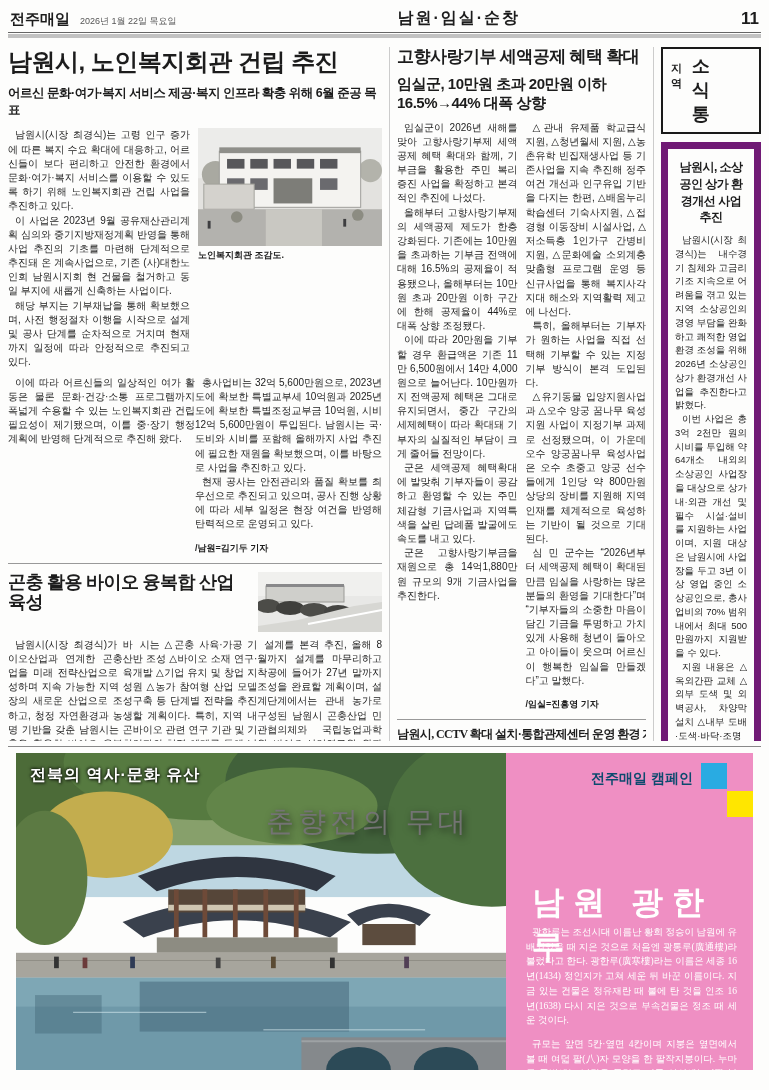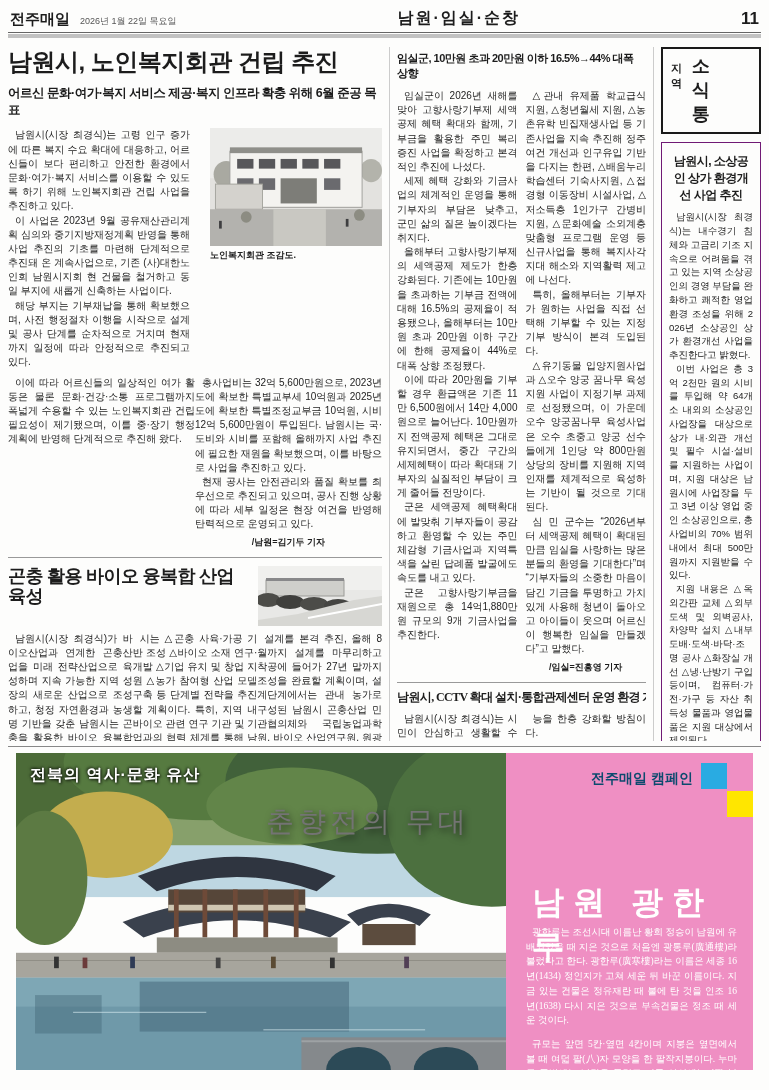--- a/index.html
+++ b/index.html
@@ -27,42 +27,42 @@
   .hdiv{height:1px;background:#999;margin:8px 0}
   .full-rule{height:1px;background:#888;margin:5px 0 6px 0}
   
   .hl-main{font-size:24px;font-weight:800;letter-spacing:-0.5px;margin:2px 0 10px 0;line-height:1.1;
            font-family:Liberation Sans, sans-serif}
   .hl-serif{font-family:"Liberation Serif","DejaVu Serif",serif;font-weight:800;line-height:1.15;margin:0 0 8px 0}
   .hl-donation{font-size:17px;letter-spacing:-0.5px}
   .hl-insect{font-size:18px;letter-spacing:-0.5px}
   .hl-cctv{font-size:12px;letter-spacing:-0.6px;white-space:nowrap}
   .subhead{font-size:12.5px;font-weight:700;margin:0 0 9px 0;letter-spacing:-0.5px}
-  .subhead-sm{font-size:11px;font-weight:700;margin:4px 0 8px 0;letter-spacing:-0.5px}
+  .subhead-sm{font-size:15px;font-weight:700;margin:4px 0 8px 0;letter-spacing:-0.5px}
   
   .bt p{margin:0;font-size:10px;line-height:1.42;text-align:justify;text-indent:7px;word-break:break-all}
-  .byline{text-align:center;font-size:9px;font-weight:600;margin-top:4px}
+  .byline{text-align:left;font-size:9px;font-weight:600;margin-top:10px}
   .cols3{display:flex;margin-top:6px}
   .cols3 > div{flex:1;min-width:0}
   .cols2{display:flex;gap:8px}
   .cols2 > div{flex:1;min-width:0}
-  .art1-top{display:flex;gap:20px}
+  .art1-top{display:flex;gap:8px}
   .art1-lead{width:182px;flex:none}
   .art1-fig{flex:1;margin:0}
   .art1-fig svg{display:block;width:100%;height:118px;background:#d9d9d6}
   .figcap{font-size:9px;font-weight:700;color:#222;margin-top:3px}
   .art3-headrow{display:flex;gap:24px;align-items:flex-start}
   .art3-headrow h2{flex:1}
   .art3-fig{width:124px;flex:none;margin:0}
   .art3-fig svg{display:block;width:124px;height:60px;background:#ddd}
   
   .sb-head{border:2px solid #1a1a1a;padding:5px 24px 6px 8px;display:flex;align-items:baseline;gap:7px;margin-bottom:8px}
   .sb-label{font-size:11px;font-weight:600}
   .sb-title-big{font-size:18px;font-weight:800;letter-spacing:5px}
-  .sb-item{border:1px solid #701a75;padding:8px 7px;margin-bottom:8px}
+  .sb-item{border:7px solid #701a75;padding:8px 7px;margin-bottom:8px}
   .sb-item-title{text-align:center;font-weight:800;font-size:12px;line-height:1.4;margin:2px 0 7px 0;letter-spacing:-0.5px}
   .sb-item .bt p{font-size:9.5px;line-height:1.45}
   
   .campaign{position:relative;height:317px;margin:0 8px;display:flex}
   .c-photo{flex:1;position:relative;overflow:hidden}
   .c-photo svg{display:block;width:100%;height:100%}
   .photo-label{position:absolute;top:12px;left:14px;color:#fff;font-weight:800;font-size:16px;letter-spacing:1px;
                text-shadow:1px 1px 3px rgba(0,0,0,.9),-1px -1px 3px rgba(0,0,0,.7)}
   .overlay-title{position:absolute;top:50px;left:250px;z-index:6;color:#737373;font-weight:400;font-size:28px;
                  letter-spacing:4px;text-shadow:2px 3px 7px rgba(0,0,0,.6);white-space:nowrap}
@@ -184,25 +184,25 @@
         </div>
       </article>
 
     </div>
 
     <div class="vdiv"></div>
 
     <div class="colB">
 
       <article>
+        <h2 class="hl-serif hl-donation">고향사랑기부 세액공제 혜택 확대</h2>
         <p class="subhead-sm">임실군, 10만원 초과 20만원 이하 16.5%→44% 대폭 상향</p>
         <div class="cols2">
           <div class="bt">
               <p>임실군이 2026년 새해를 맞아 고향사랑기부제 세액공제 혜택 확대와 함께, 기부금을 활용한 주민 복리 증진 사업을 확정하고 본격적인 추진에 나섰다.</p>
-              <p>세제 혜택 강화와 기금사업의 체계적인 운영을 통해 기부자의 부담은 낮추고, 군민 삶의 질은 높이겠다는 취지다.</p>
               <p>올해부터 고향사랑기부제의 세액공제 제도가 한층 강화된다. 기존에는 10만원을 초과하는 기부금 전액에 대해 16.5%의 공제율이 적용됐으나, 올해부터는 10만원 초과 20만원 이하 구간에 한해 공제율이 44%로 대폭 상향 조정됐다.</p>
               <p>이에 따라 20만원을 기부할 경우 환급액은 기존 11만 6,500원에서 14만 4,000원으로 늘어난다. 10만원까지 전액공제 혜택은 그대로 유지되면서, 중간 구간의 세제혜택이 따라 확대돼 기부자의 실질적인 부담이 크게 줄어들 전망이다.</p>
               <p>군은 세액공제 혜택확대에 발맞춰 기부자들이 공감하고 환영할 수 있는 주민 체감형 기금사업과 지역특색을 살린 답례품 발굴에도 속도를 내고 있다.</p>
               <p>군은 고향사랑기부금을 재원으로 총 14억1,880만원 규모의 9개 기금사업을 추진한다.</p>
             </div>
           <div>
             <div class="bt">
                 <p>△관내 유제품 학교급식 지원, △청년월세 지원, △농촌유학 빈집재생사업 등 기존사업을 지속 추진해 정주여건 개선과 인구유입 기반을 다지는 한편, △배움누리 학습센터 기숙사지원, △접경형 이동장비 시설사업, △저소득층 1인가구 간병비지원, △문화예술 소외계층 맞춤형 프로그램 운영 등 신규사업을 통해 복지사각 지대 해소와 지역활력 제고에 나선다.</p>
                 <p>특히, 올해부터는 기부자가 원하는 사업을 직접 선택해 기부할 수 있는 지정기부 방식이 본격 도입된다.</p>
                 <p>△유기동물 입양지원사업과 △오수 양궁 꿈나무 육성지원 사업이 지정기부 과제로 선정됐으며, 이 가운데 오수 양궁꿈나무 육성사업은 오수 초중고 양궁 선수들에게 1인당 약 800만원 상당의 장비를 지원해 지역인재를 체계적으로 육성하는 기반이 될 것으로 기대된다.</p>

